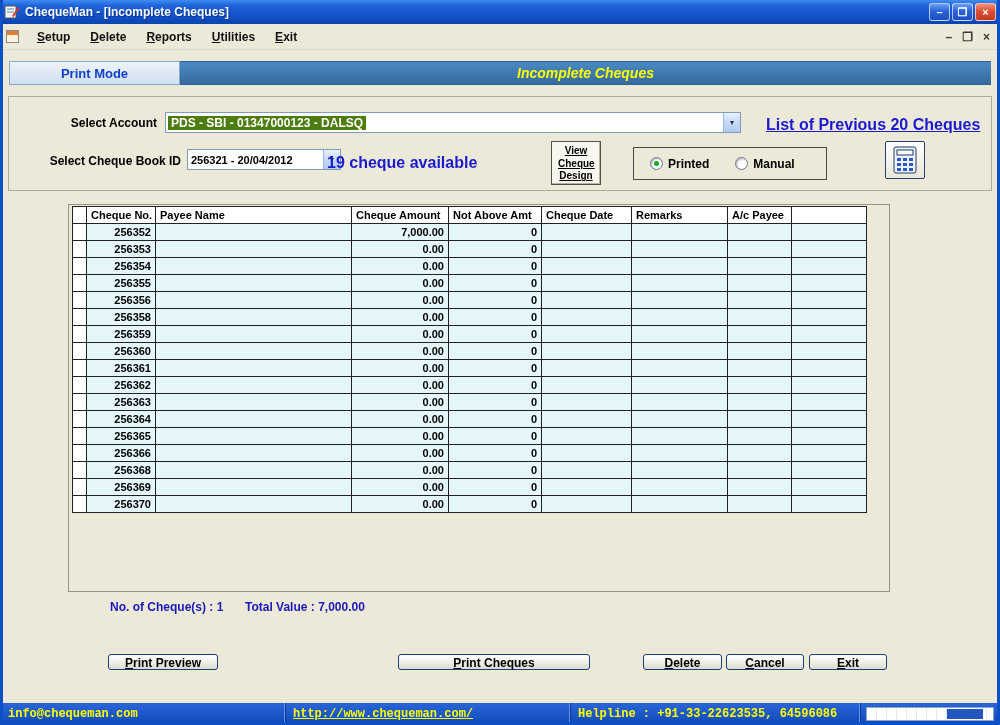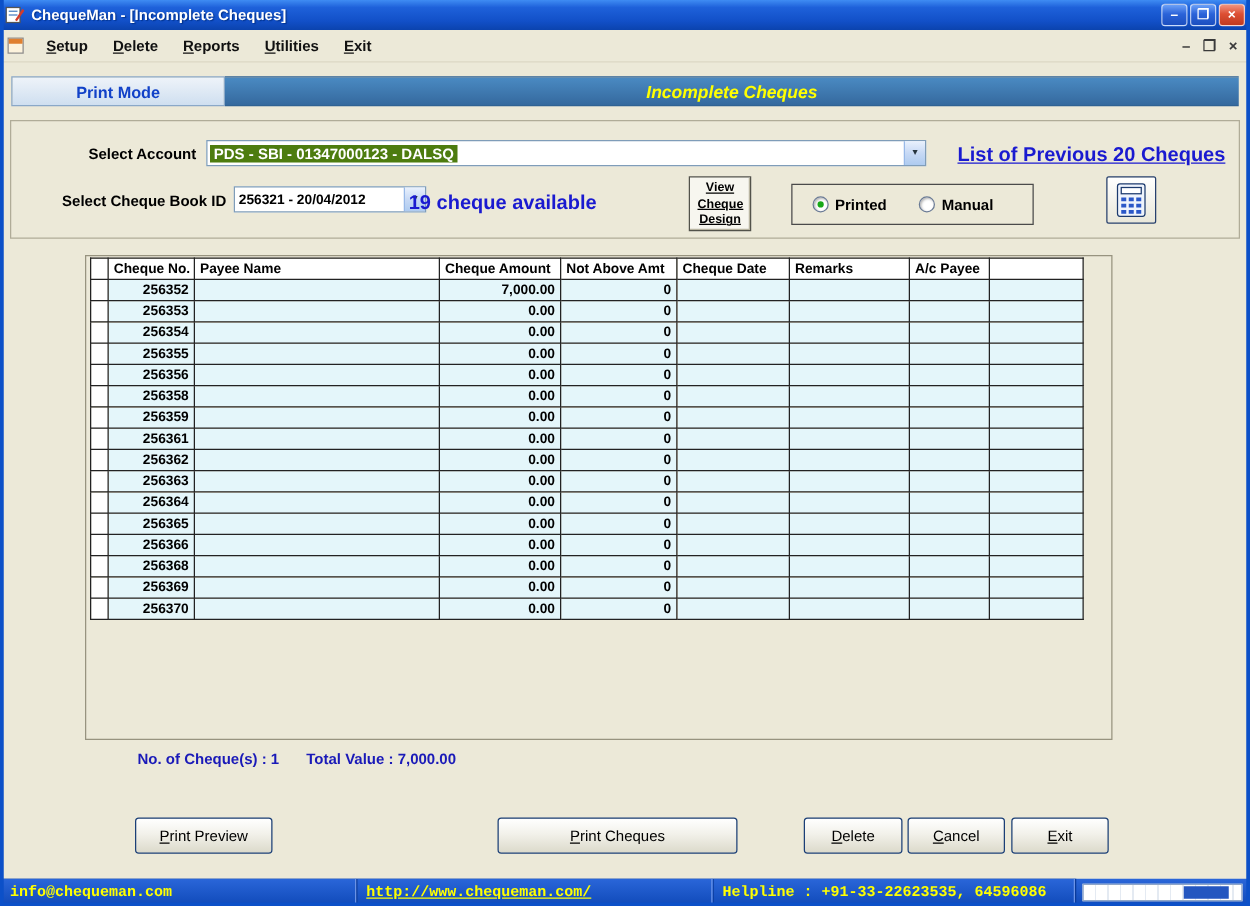--- a/index.html
+++ b/index.html
@@ -89,24 +89,24 @@
     padding:0 4px; overflow:hidden; white-space:nowrap;
   }
   table.grid th { background:#ffffff; text-align:left; }
   table.grid td { background:#e4f6fa; }
   table.grid td.sel { background:#ffffff; }
   table.grid .num { text-align:right; }
   
   .summary-text { position:absolute; font-weight:bold; font-size:12px; color:#1a1ab8; white-space:nowrap; }
   
   .xpbtn {
-    position:absolute; height:29px; top:654px;
+    position:absolute; height:16px; top:654px;
     background:linear-gradient(180deg,#ffffff,#f2f1ea 45%,#dcdacb);
     border:1px solid #1b3f77; border-radius:3px; display:grid; place-items:center;
-    font-family:inherit; font-size:12px; font-weight:normal; color:#000; cursor:default;
+    font-family:inherit; font-size:12px; font-weight:bold; color:#000; cursor:default;
   }
   .btn-label { display:block; }
   .btn-label::first-letter { text-decoration:underline; }
   
   .statusbar {
     position:absolute; left:0; bottom:0; width:100%; height:22px;
     background:linear-gradient(180deg,#2a66d9,#0f49b8);
     display:flex; align-items:center;
     font-family:"Liberation Mono", monospace; font-weight:bold; font-size:12px; color:#ffff00;
   }
@@ -306,20 +306,31 @@
             <td></td>
             <td class="num">0.00</td>
             <td class="num">0</td>
             <td></td>
             <td></td>
             <td></td>
             <td></td>
           </tr>
           <tr>
             <td class="sel"></td>
+            <td class="num">256360</td>
+            <td></td>
+            <td class="num">0.00</td>
+            <td class="num">0</td>
+            <td></td>
+            <td></td>
+            <td></td>
+            <td></td>
+          </tr>
+          <tr>
+            <td class="sel"></td>
             <td class="num">256361</td>
             <td></td>
             <td class="num">0.00</td>
             <td class="num">0</td>
             <td></td>
             <td></td>
             <td></td>
             <td></td>
           </tr>
           <tr>

